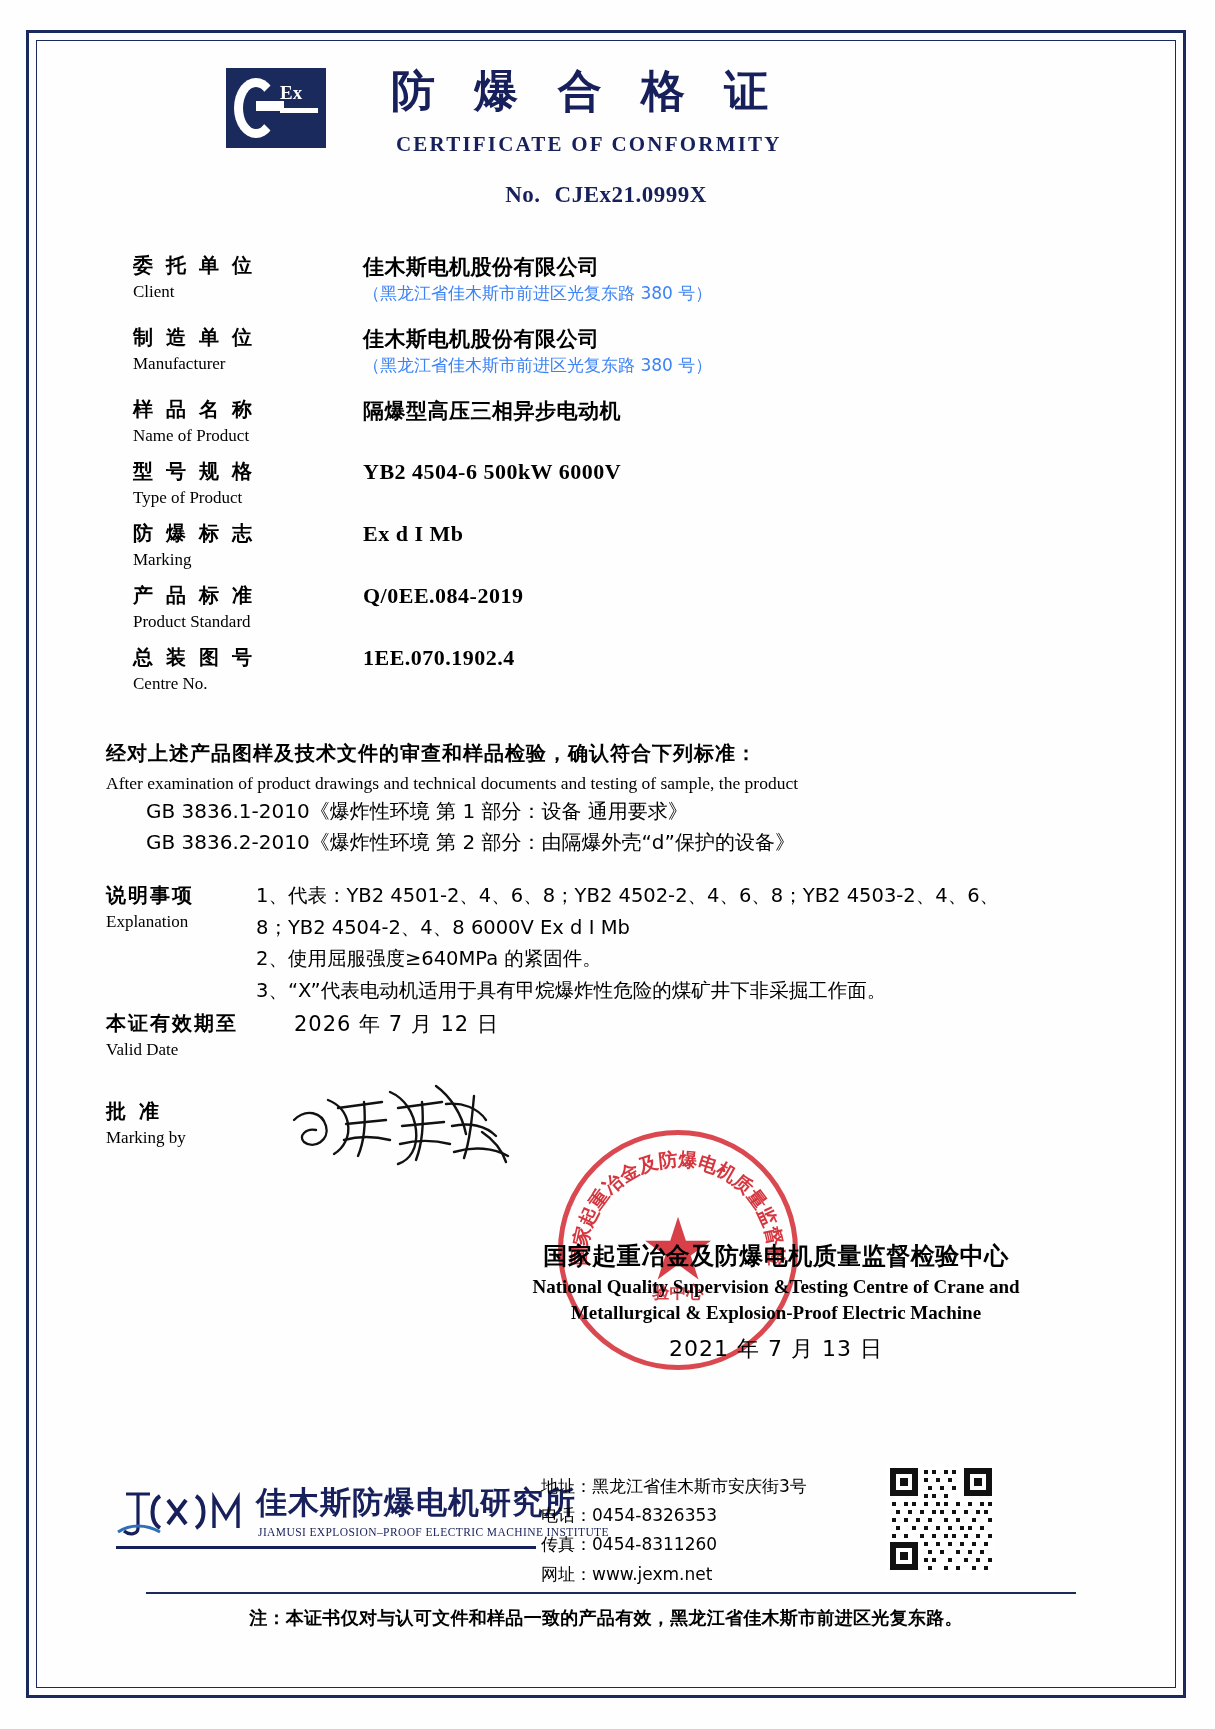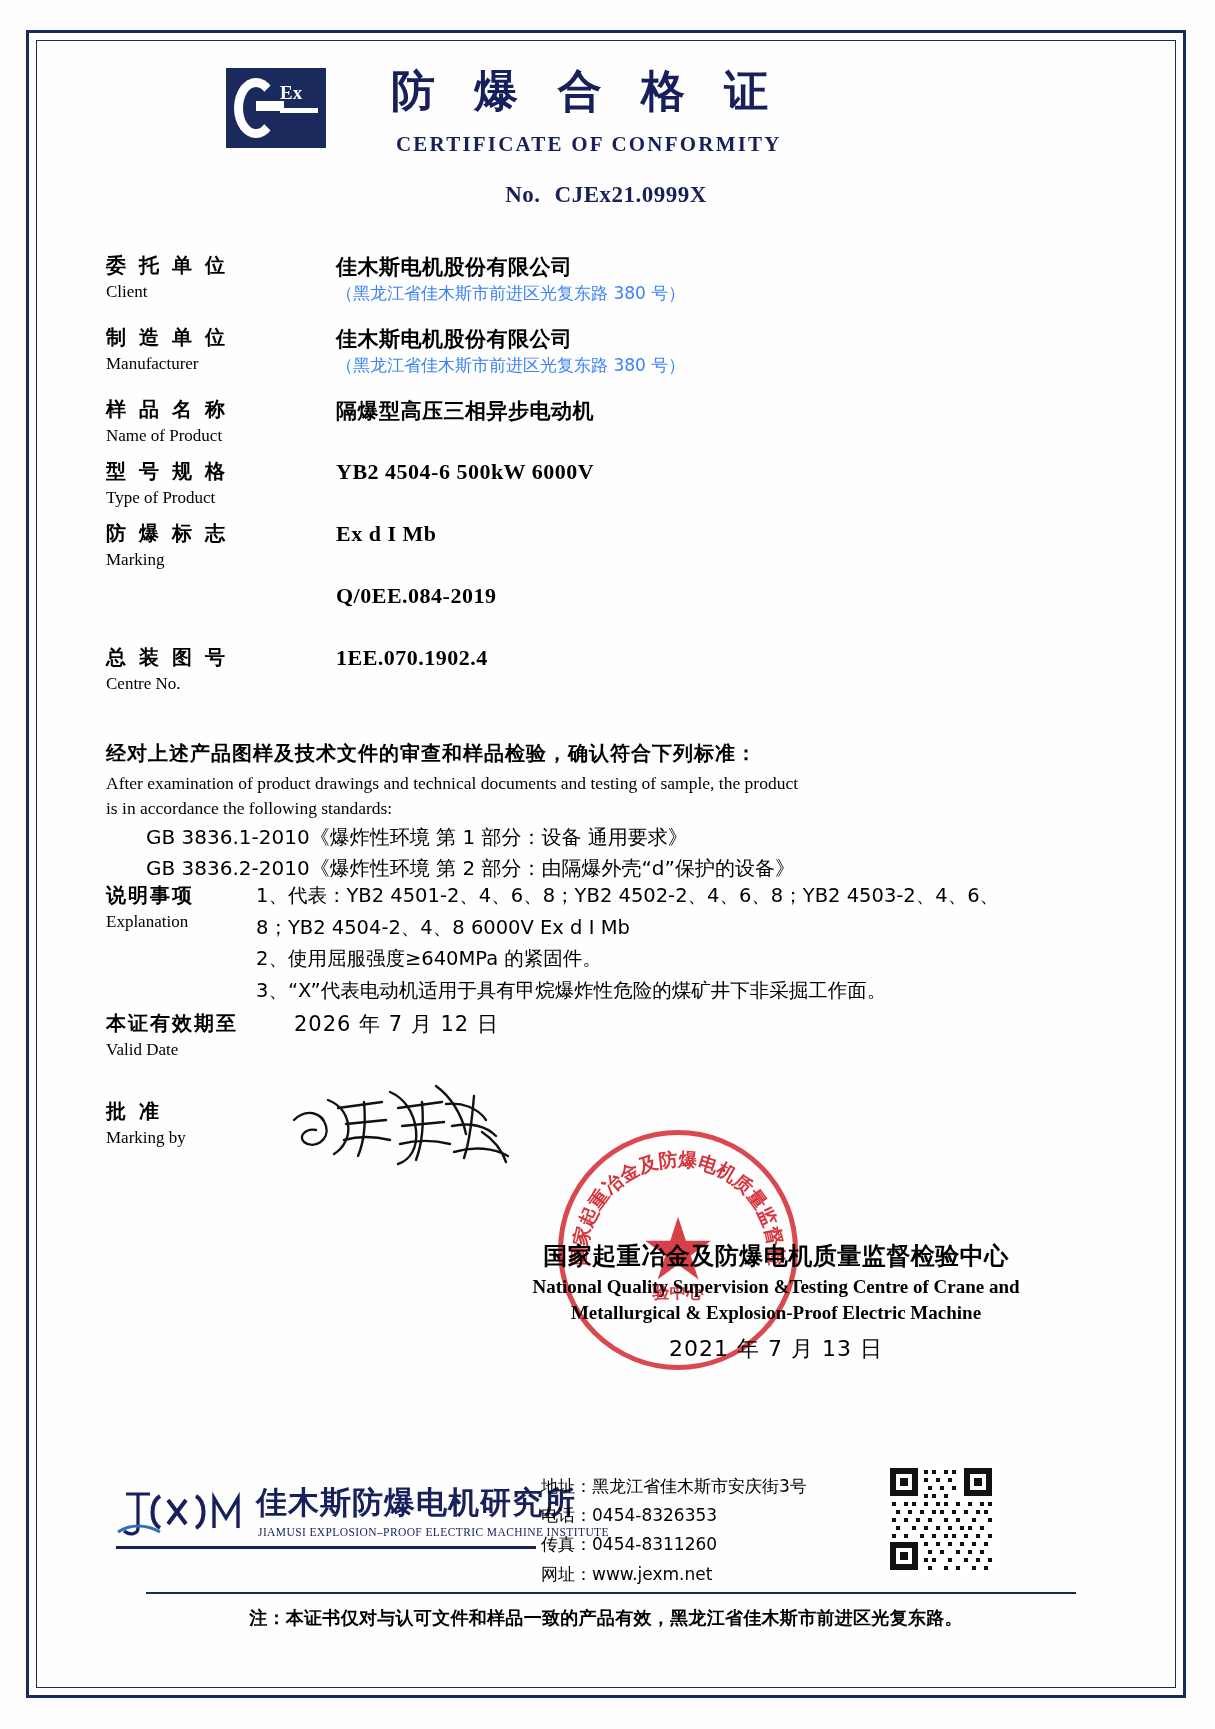--- a/index.html
+++ b/index.html
@@ -125,20 +125,21 @@
     letter-spacing: 0.5px;
   }
   .cert-no .no-label { margin-right: 14px; }
 
   
   .fields {
     position: absolute;
     left: 0;
     top: 212px;
     width: 1140px;
+    padding-left: 27px;
   }
   .field-row {
     position: relative;
     min-height: 52px;
     margin-bottom: 10px;
   }
   .label-block {
     position: absolute;
     left: 70px;
     top: 0;
@@ -500,38 +501,41 @@
 
       <div class="field-row">
         <div class="label-block">
           <div class="label-cn">防 爆 标 志</div>
           <div class="label-en">Marking</div>
         </div>
         <div class="value-main latin">Ex d I Mb</div>
       </div>
 
       <div class="field-row">
+        <div class="label-block">
+          <div class="label-cn">产 品 标 准</div>
+          <div class="label-en">Product Standard</div>
+        </div>
         <div class="value-main latin">Q/0EE.084-2019</div>
       </div>
 
       <div class="field-row">
         <div class="label-block">
           <div class="label-cn">总 装 图 号</div>
           <div class="label-en">Centre No.</div>
         </div>
         <div class="value-main latin">1EE.070.1902.4</div>
       </div>
 
     </div>
 
     <div class="statement">
       <div class="stmt-cn">经对上述产品图样及技术文件的审查和样品检验，确认符合下列标准：</div>
       <div class="stmt-en">
         <div>After examination of product drawings and technical documents and testing of sample, the product</div>
-        <div>is in accordance the following standards:</div>
       </div>
       <div class="standards">
         <div>GB 3836.1-2010《爆炸性环境   第 1 部分：设备   通用要求》</div>
         <div>GB 3836.2-2010《爆炸性环境   第 2 部分：由隔爆外壳“d”保护的设备》</div>
       </div>
     </div>
 
     <div class="explanation">
       <div class="expl-label">
         <div class="label-cn sp-tight">说明事项</div>

